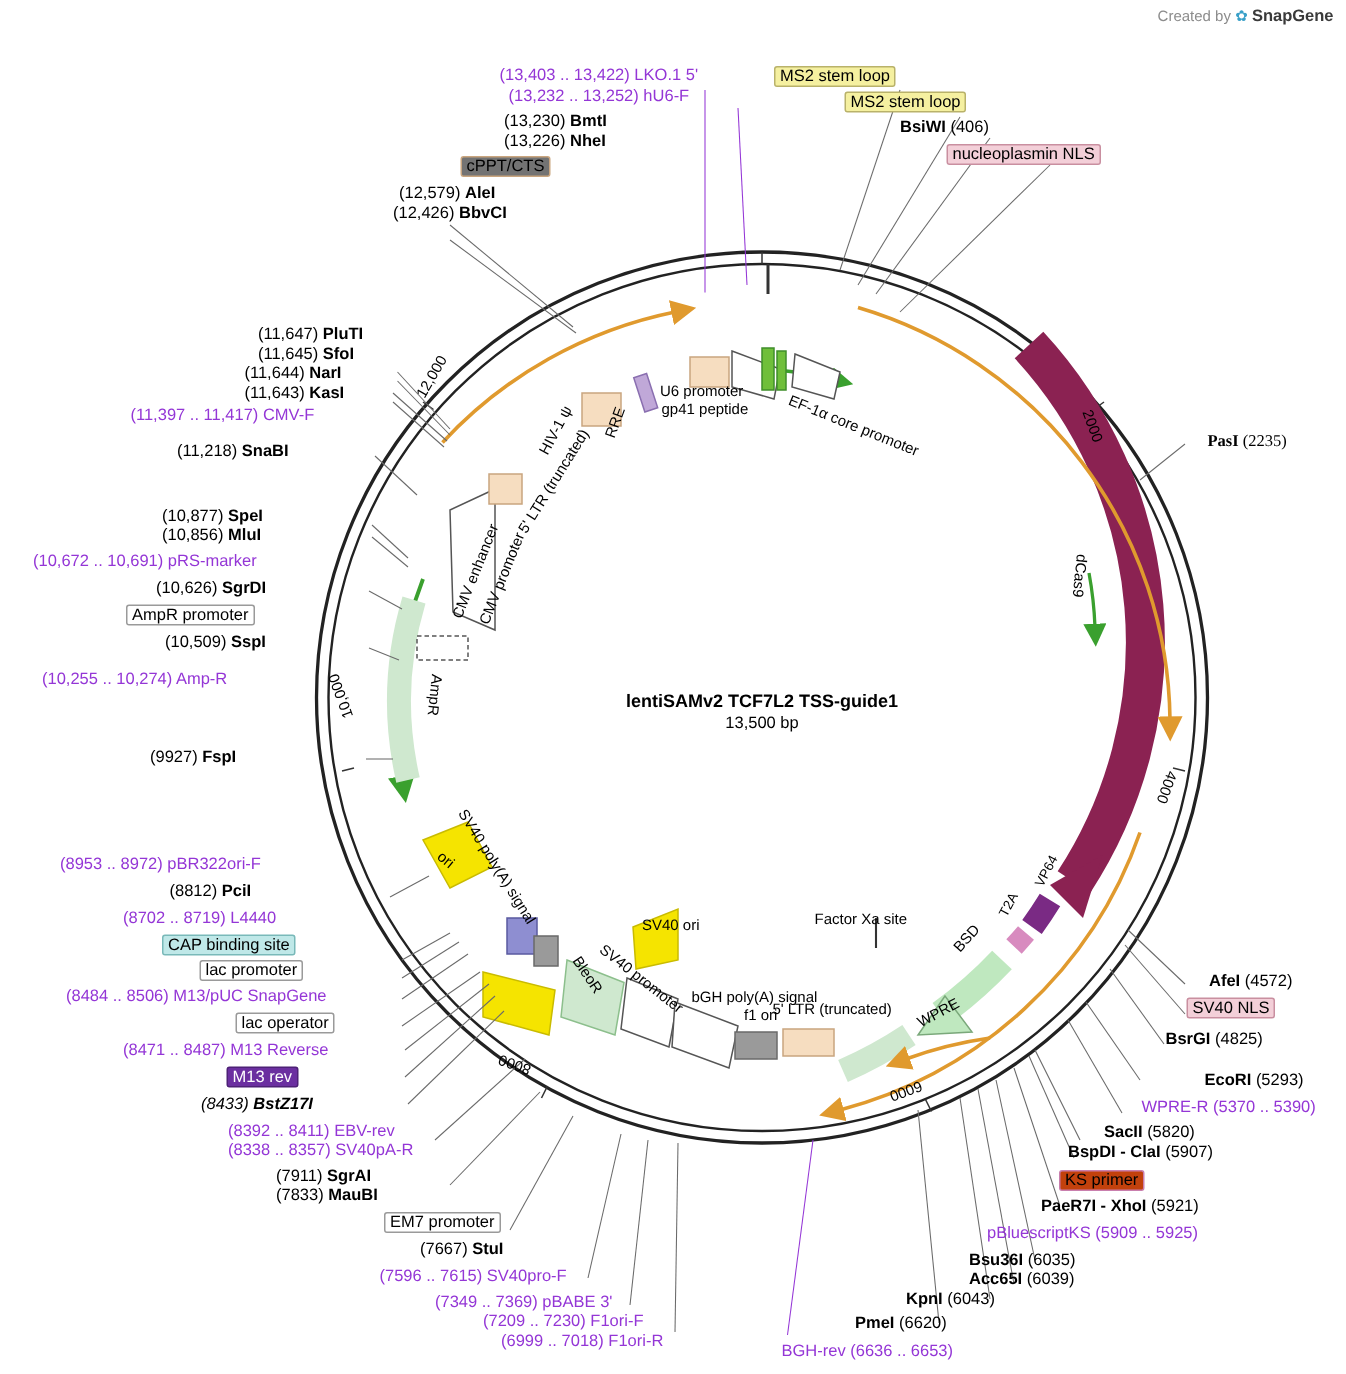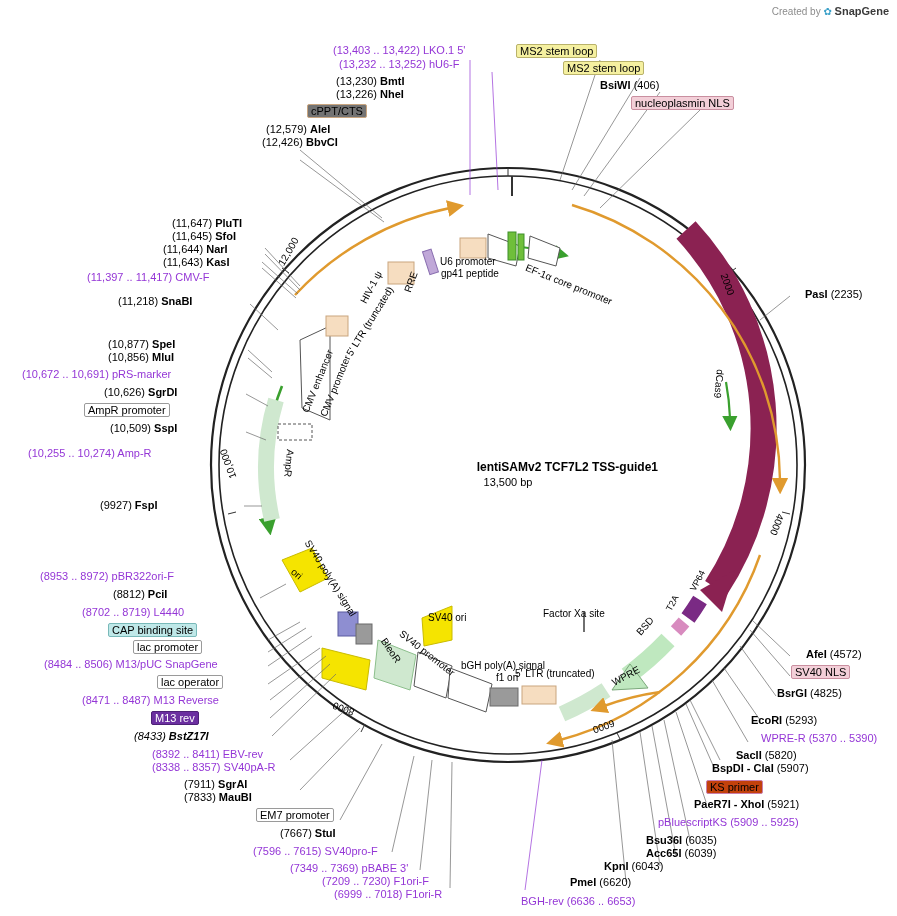--- a/index.html
+++ b/index.html
@@ -43,21 +43,21 @@
   }
   .box-yellow { background: #f5f0a0; border-color: #b9b26a; }
   .box-cyan { background: #bfe8e8; border-color: #79b9b9; }
   .box-pink { background: #c2410c; border-color: #c97fae; }
   .box-rose { background: #f3cfd8; border-color: #c98fa0; }
   .box-orange { background: #737373; border-color: #c9a57f; }
   .box-violet { background: #6b2fa0; color: #ffffff; border-color: #4d2176; }
   .box-gray { background: #ffffff; border-color: #9a9a9a; }
   .center-title {
     position: absolute;
-    text-align: right;
+    text-align: center;
     font-size: 12px;
     font-weight: bold;
     color: #000000;
   }
   .center-sub {
     position: absolute;
     text-align: center;
     font-size: 11px;
     color: #000000;
   }
@@ -404,34 +404,34 @@
     <span class="purple">(6636 .. 6653)</span>
   </div>
 
   <div class="lbl boxed box-yellow" style="left:516px; top:44px;">MS2 stem loop</div>
   <div class="lbl boxed box-yellow" style="left:563px; top:61px;">MS2 stem loop</div>
   <div class="lbl" style="left:600px; top:79px;">
     <span class="enz">BsiWI</span>
     <span class="pos">(406)</span>
   </div>
   <div class="lbl boxed box-rose" style="left:631px; top:96px;">nucleoplasmin NLS</div>
-  <div class="lbl" style="left:805px; top:288px;">
+  <div class="lbl" style="left:805px; top:288px;font-family:Liberation Serif, serif;">
     <span class="enz">PasI</span>
     <span class="pos">(2235)</span>
   </div>
   <div class="lbl" style="left:806px; top:648px;">
     <span class="enz">AfeI</span>
     <span class="pos">(4572)</span>
   </div>
   <div class="lbl boxed box-rose" style="left:791px; top:665px;">SV40 NLS</div>
   <div class="lbl" style="left:777px; top:687px;">
     <span class="enz">BsrGI</span>
     <span class="pos">(4825)</span>
   </div>
-  <div class="lbl" style="left:751px; top:714px;">
+  <div class="lbl" style="left:803px; top:714px;">
     <span class="enz">EcoRI</span>
     <span class="pos">(5293)</span>
   </div>
   <div class="lbl" style="left:761px; top:732px;">
     <span class="purple">WPRE-R</span>
     <span class="purple">(5370 .. 5390)</span>
   </div>
   <div class="lbl" style="left:736px; top:749px;">
     <span class="enz">SacII</span>
     <span class="pos">(5820)</span>

